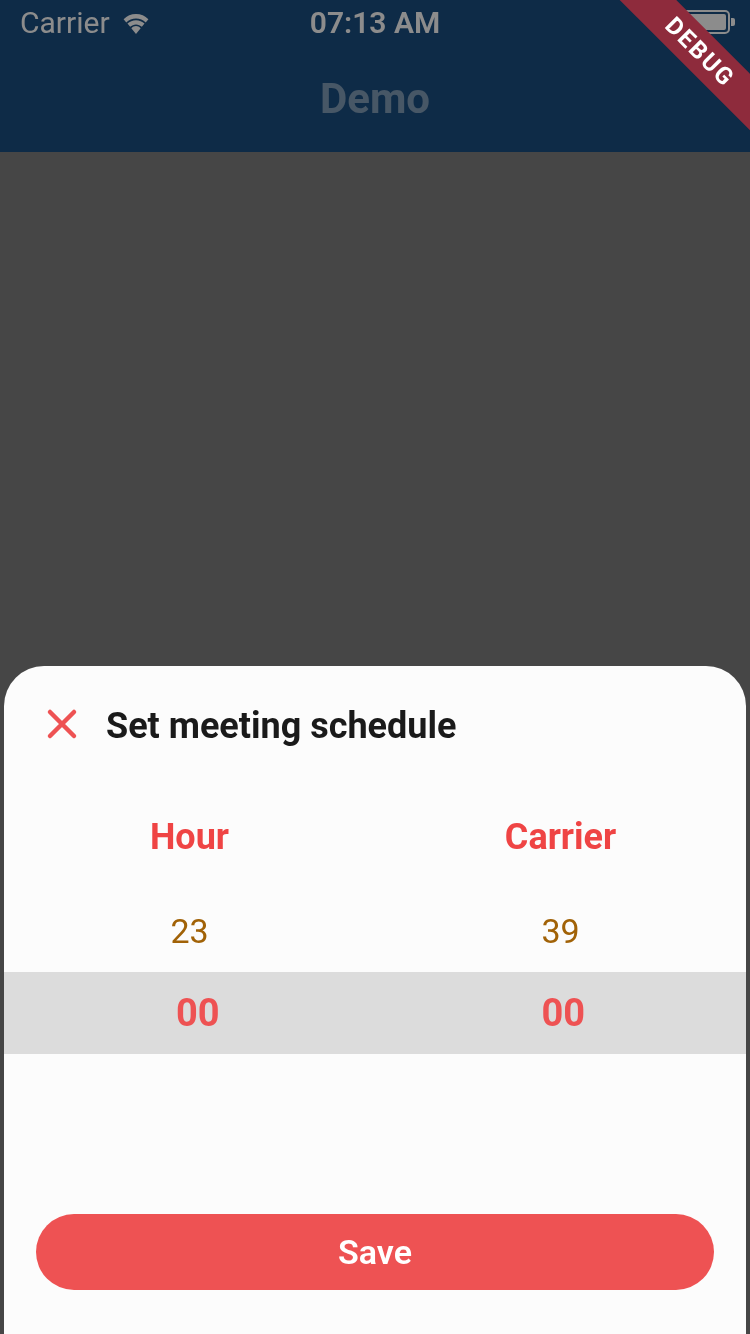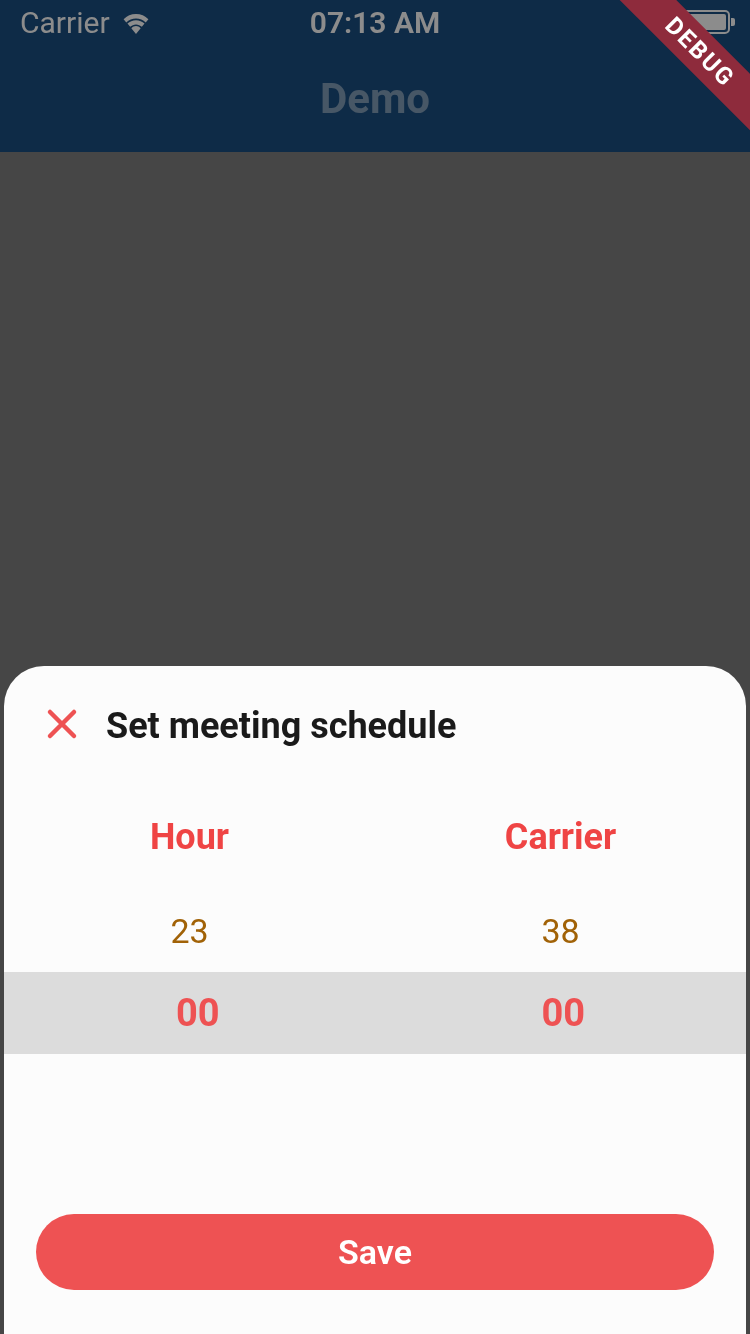--- a/index.html
+++ b/index.html
@@ -249,21 +249,21 @@
   </div>
 
   <div class="picker-labels">
     <div class="picker-label">Hour</div>
     <div class="picker-label">Carrier</div>
   </div>
 
   <div class="picker-area">
     <div class="picker-row">
       <div class="picker-cell">23</div>
-      <div class="picker-cell">38</div>
+      <div class="picker-cell">39</div>
     </div>
     <div class="picker-row selected">
       <div class="picker-cell">00</div>
       <div class="picker-cell">00</div>
     </div>
   </div>
 
   <div class="save-area">
     <button class="save-btn">Save</button>
   </div>

